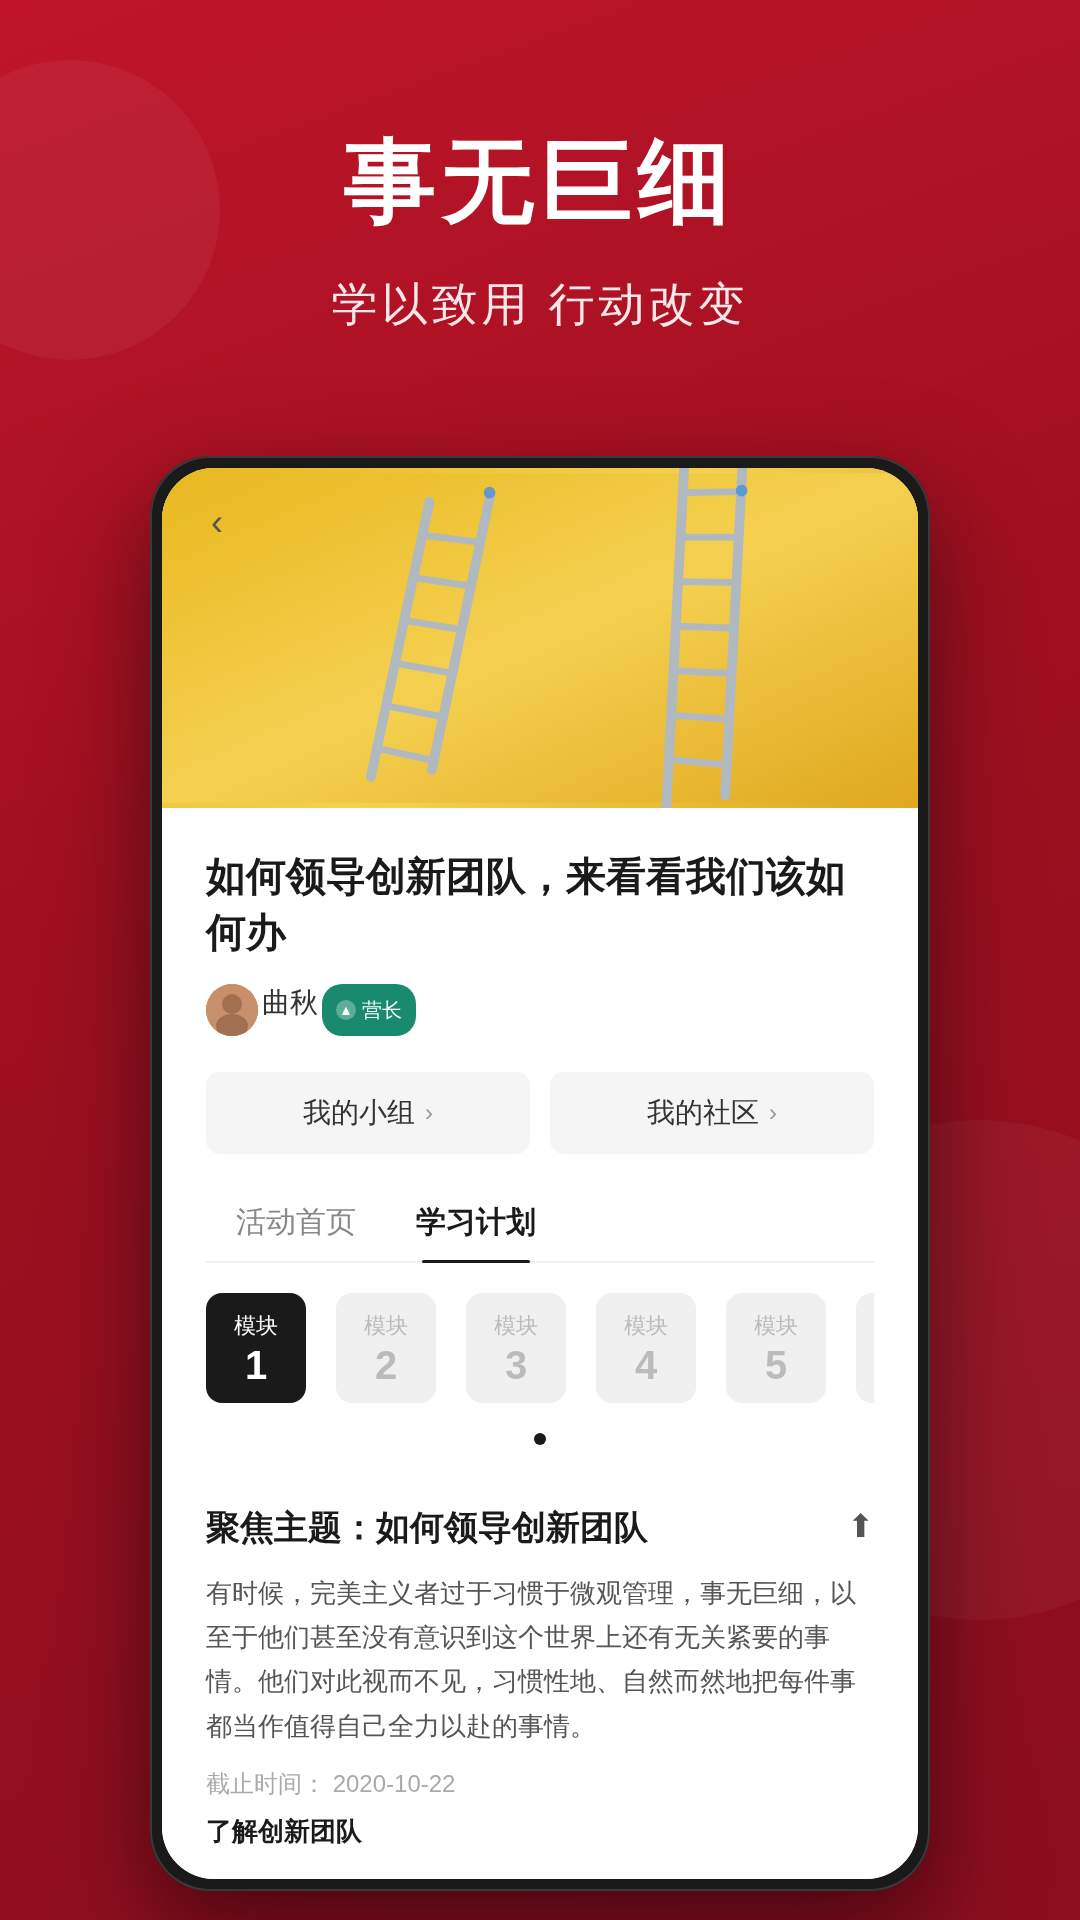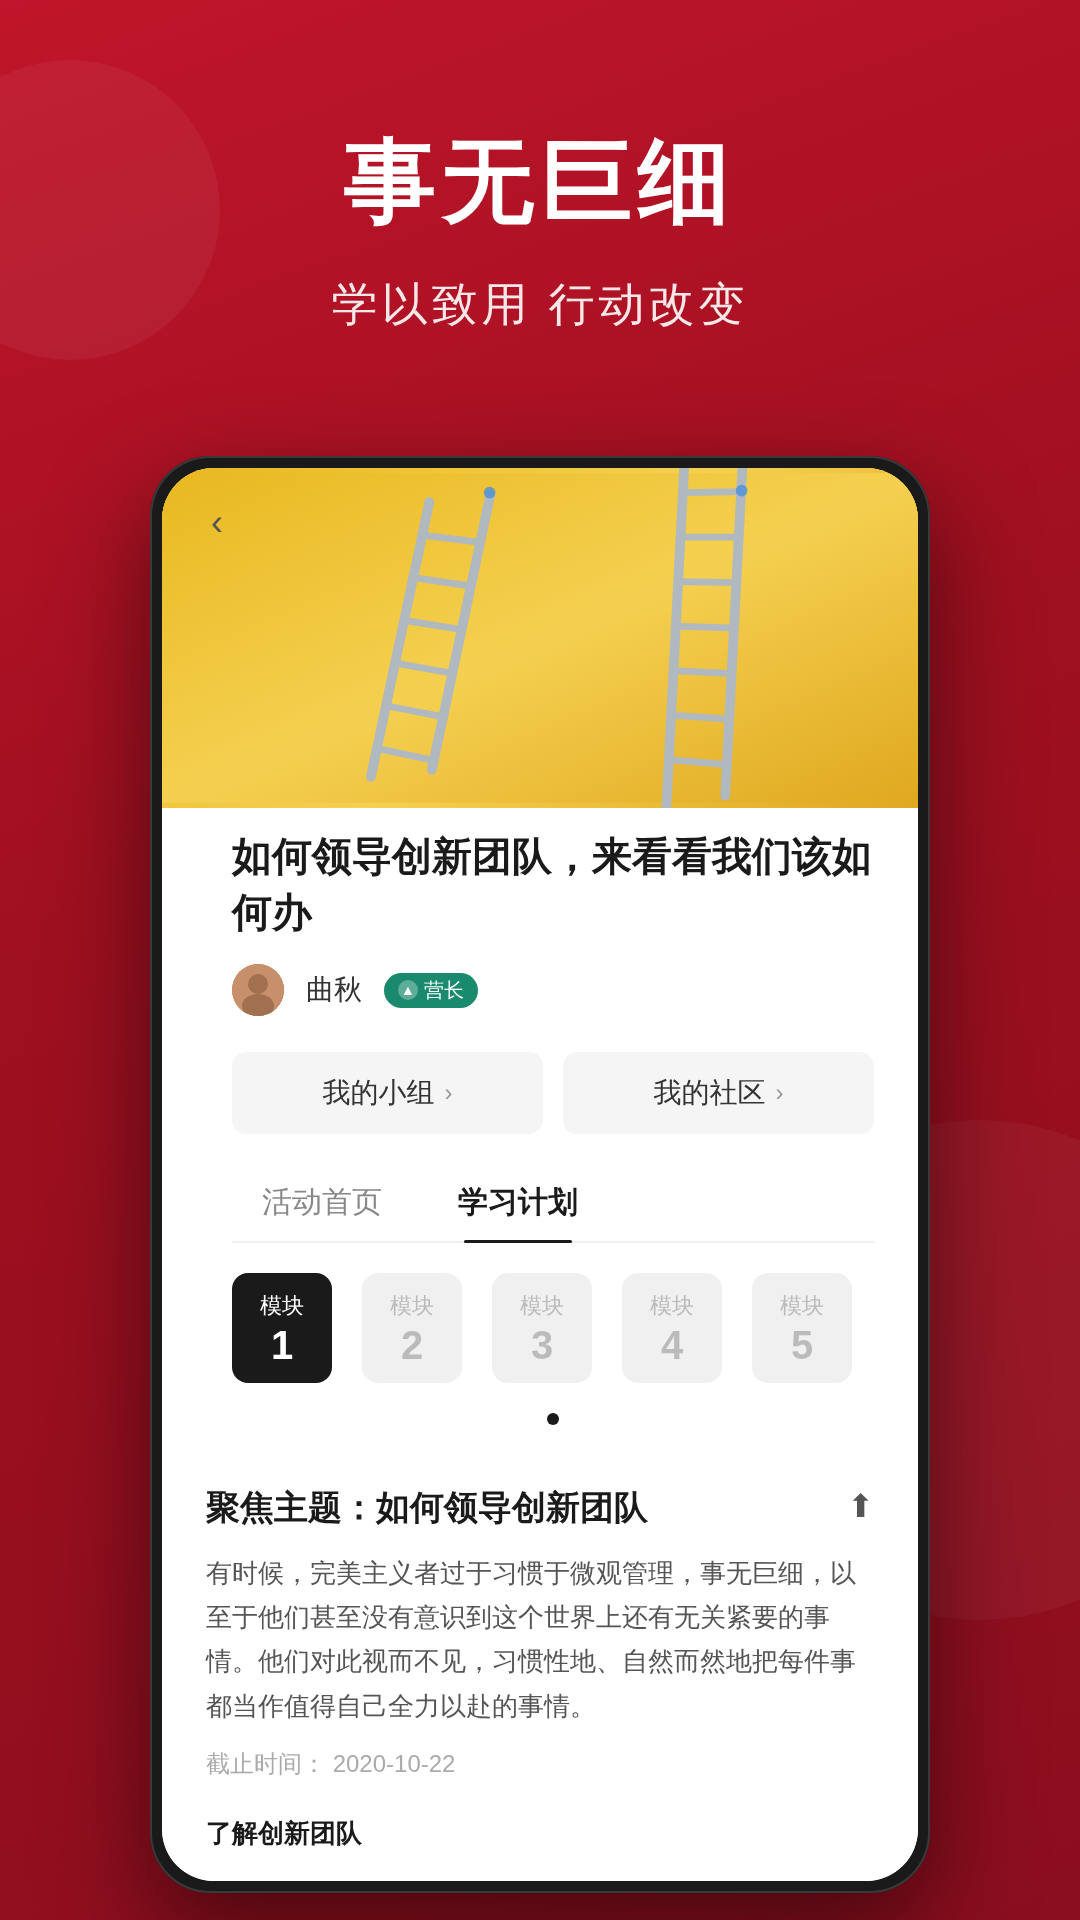--- a/index.html
+++ b/index.html
@@ -101,35 +101,33 @@
       display: flex; align-items: center; justify-content: center;
       cursor: pointer;
     }
     .back-arrow {
       font-size: 36px;
       color: #555;
     }
 
     
     .content-area {
-      padding: 20px 44px 30px;
+      padding: 40px 44px 30px;
       background: #fff;
-      margin-left: 26px;
     }
     .article-title {
       font-size: 40px;
       font-weight: 700;
       color: #1a1a1a;
       line-height: 1.4;
       margin-bottom: 24px;
     }
     .author-row {
       display: flex;
-      align-items: center;
-      gap: 22px;
+      gap: 4px;
       margin-bottom: 36px;
     }
     .author-avatar {
       width: 52px; height: 52px;
       border-radius: 50%;
       background: linear-gradient(135deg, #c8a060, #a07040);
       display: flex; align-items: center; justify-content: center;
       font-size: 20px;
       color: #fff;
       overflow: hidden;
@@ -182,21 +180,21 @@
       gap: 10px;
     }
     .nav-btn-arrow {
       color: #999;
       font-size: 24px;
     }
 
     
     .tabs-row {
       display: flex;
-      gap: 16px;
+      gap: 0;
       margin-bottom: 30px;
       border-bottom: 2px solid #f0f0f0;
     }
     .tab-item {
       padding: 18px 30px;
       font-size: 30px;
       color: #888;
       cursor: pointer;
       position: relative;
     }
@@ -291,21 +289,21 @@
     }
     .focus-body {
       font-size: 26px;
       color: #555;
       line-height: 1.7;
       margin-bottom: 20px;
     }
     .deadline-row {
       font-size: 24px;
       color: #aaa;
-      margin-bottom: 36px;
+      margin-bottom: 14px;
     }
     .section-heading {
       font-size: 26px;
       font-weight: 700;
       color: #1a1a1a;
     }
   </style>
 </head>
 <body>
 

